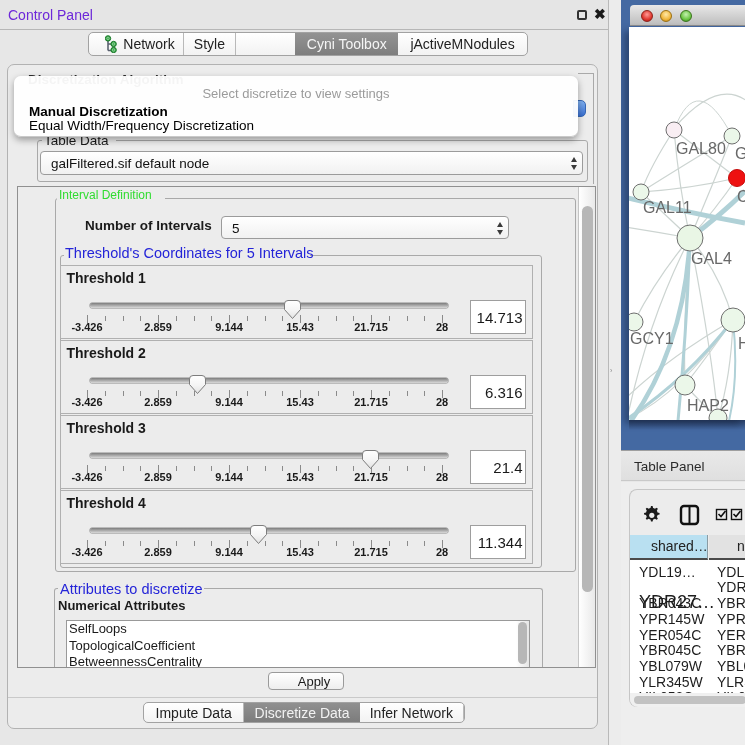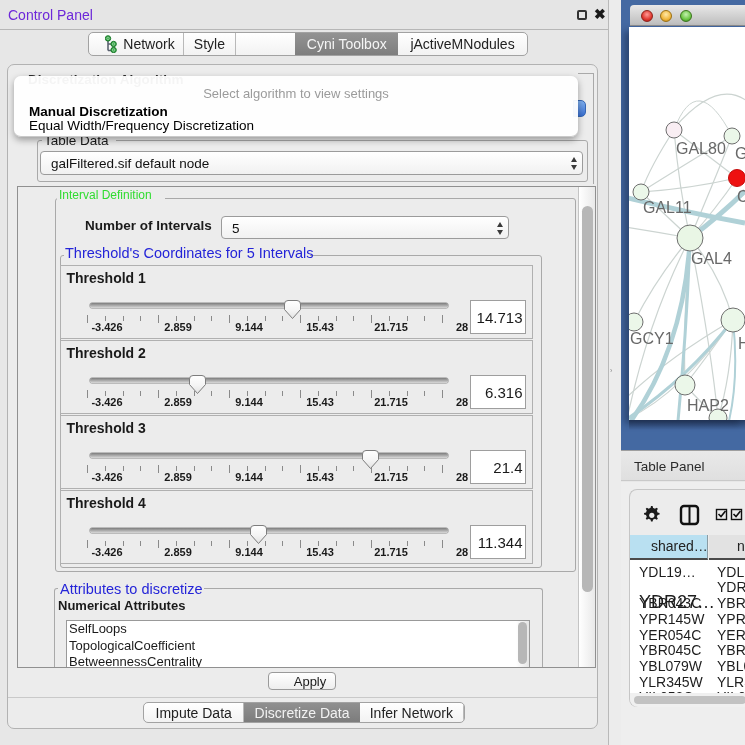--- a/index.html
+++ b/index.html
@@ -54,29 +54,29 @@
   background:#ececec; overflow:hidden; }
 
 
 .thrbox { position:absolute; left:41.5px; width:473px; height:74px; border:1px solid #b0b0b0; background:#ececec; }
 .thrbox .tit { position:absolute; left:6px; top:4px; font-size:14px; font-weight:bold; }
 .track { position:absolute; left:29px; top:37px; width:358px; height:5px; border-radius:2px;
   background:linear-gradient(#7d7d7d,#d9d9d9); box-shadow:0 0 0 0.5px #8a8a8a; }
 .thumb { position:absolute; top:34px; width:17px; height:19px; }
 .numf { position:absolute; left:409px; top:34px; width:56px; height:34px; border:1px solid #9e9e9e;
   background:#fff; font-size:15px; display:flex; align-items:center; justify-content:flex-end; padding-right:2px; }
-.ticklab { position:absolute; top:55px; font-size:11px; font-weight:bold; transform:translateX(-50%);margin-left:20px; }
+.ticklab { position:absolute; top:55px; font-size:11px; font-weight:bold; transform:translateX(-50%); }
 .tick { position:absolute; width:1px; background:#8a8a8a; }
 
 
 .vtrack { position:absolute; background:linear-gradient(90deg,#ffffff,#e6e6e6); }
 .vthumb { position:absolute; background:#b7b7b7; border-radius:6px; }
 
 
-#applybtn { left:268px; top:672px; width:68px; height:18px; border:1px solid #9a9a9a;
+#applybtn { left:268px; top:672px; width:76px; height:18px; border:1px solid #9a9a9a;
   border-radius:4px; background:linear-gradient(#ffffff,#eeeeee); font-size:13px;
   display:flex; align-items:center; justify-content:center;padding-left:16px; }
 #btabbar { left:143px; top:702px; width:322px; height:21px; border:1px solid #a2a2a2;
   border-radius:5px; background:linear-gradient(#ffffff,#f2f2f2); display:flex; overflow:hidden; }
 #btabbar .seg { height:100%; display:flex; align-items:center; justify-content:center;
   font-size:14px; color:#222; border-right:1px solid #b9b9b9; }
 #btabbar .sel { background:linear-gradient(#909090,#7c7c7c); color:#f2f2f2; border-right:none; }
 
 
 #divider { left:608px; top:0; width:13px; height:745px; background:#ececec;
@@ -144,21 +144,21 @@
 
   <div class="groupbox" style="left:37px; top:140px; width:551px; height:42px;"></div>
   <div class="abs" style="left:42px; top:133px; width:74px; height:14px; background:#ececec;"></div>
   <div class="grouplab" style="left:44px; top:133px;">Table Data</div>
   <div class="combo" style="left:40px; top:151px; width:543px; height:24px;">
     <div class="txt">galFiltered.sif default node</div>
     <div class="updown"></div>
   </div>
 
   <div id="popup" class="abs">
-    <div class="hint">Select algorithm to view settings</div>
+    <div class="hint">Select discretize to view settings</div>
     <div class="it1">Manual Discretization</div>
     <div class="it2">Equal Width/Frequency Discretization</div>
   </div>
 
   <div id="scrollpane" class="abs">
 
     <div class="groupbox" style="left:37px; top:11px; width:521px; height:374px;"></div>
     <div class="abs" style="left:39px; top:4px; width:108px; height:14px; background:#ececec;"></div>
     <div class="grouplab" style="left:41px; top:1px; color:#30dc30; font-size:12px;">Interval Definition</div>
 

